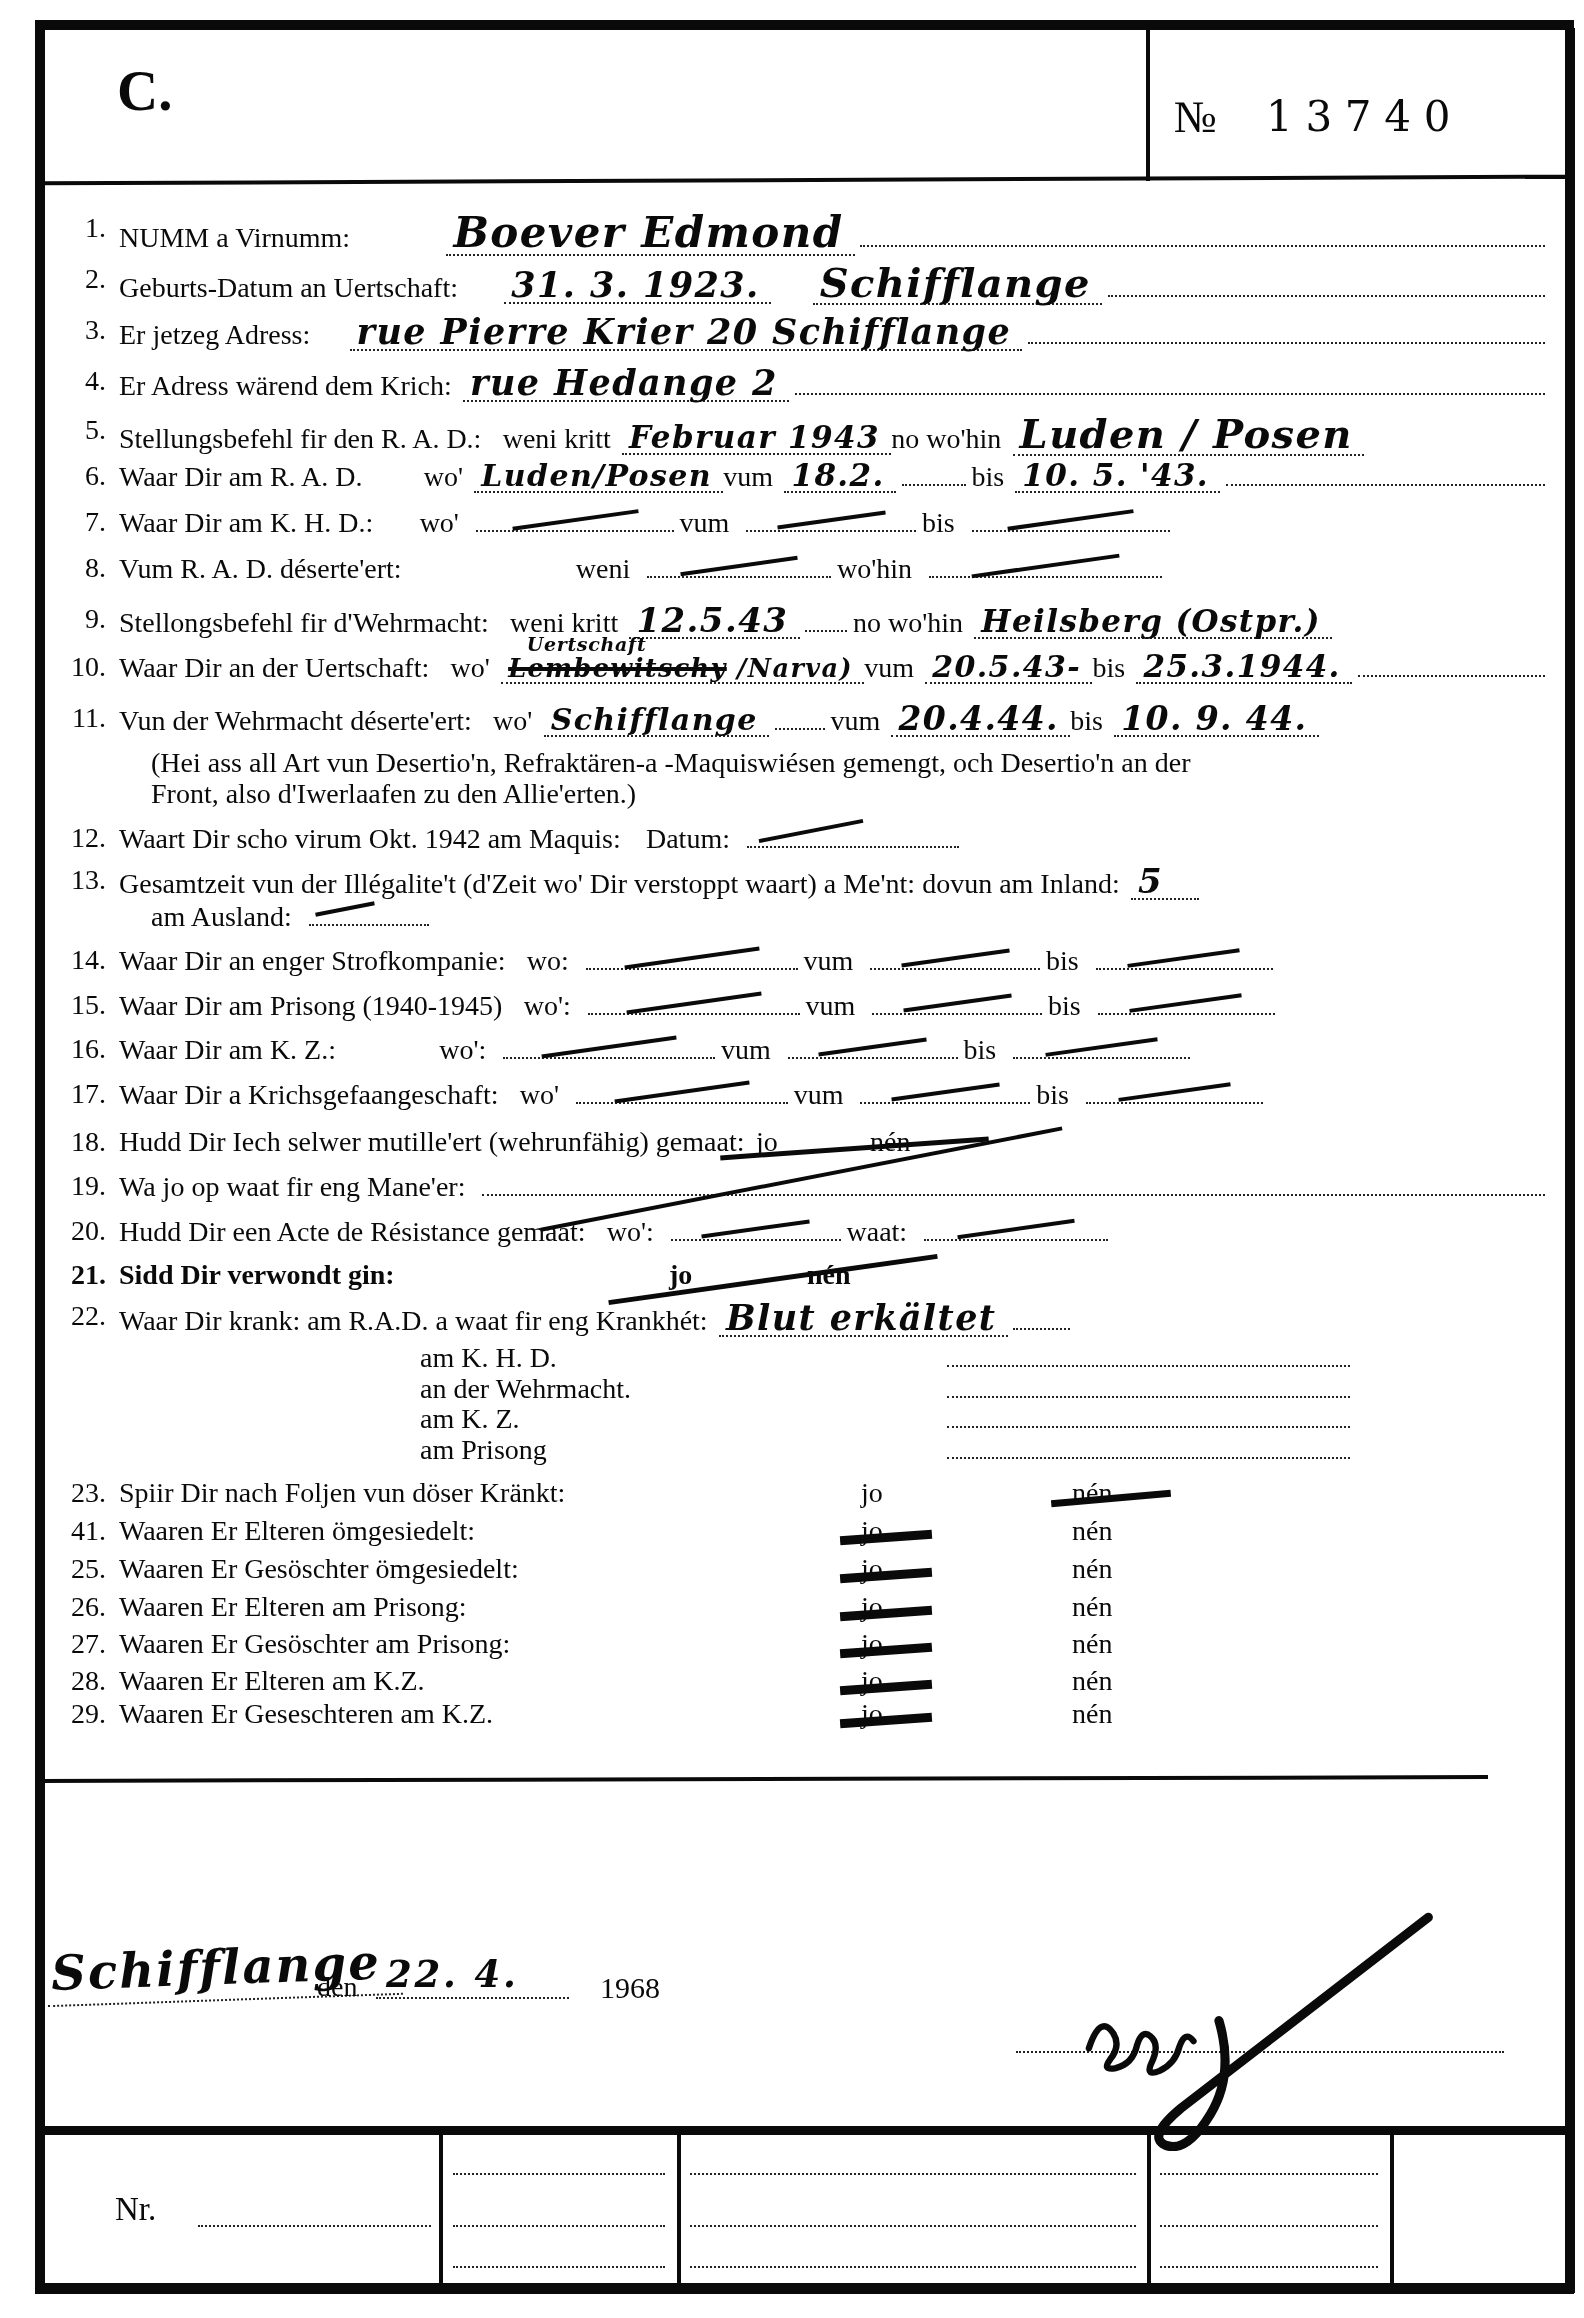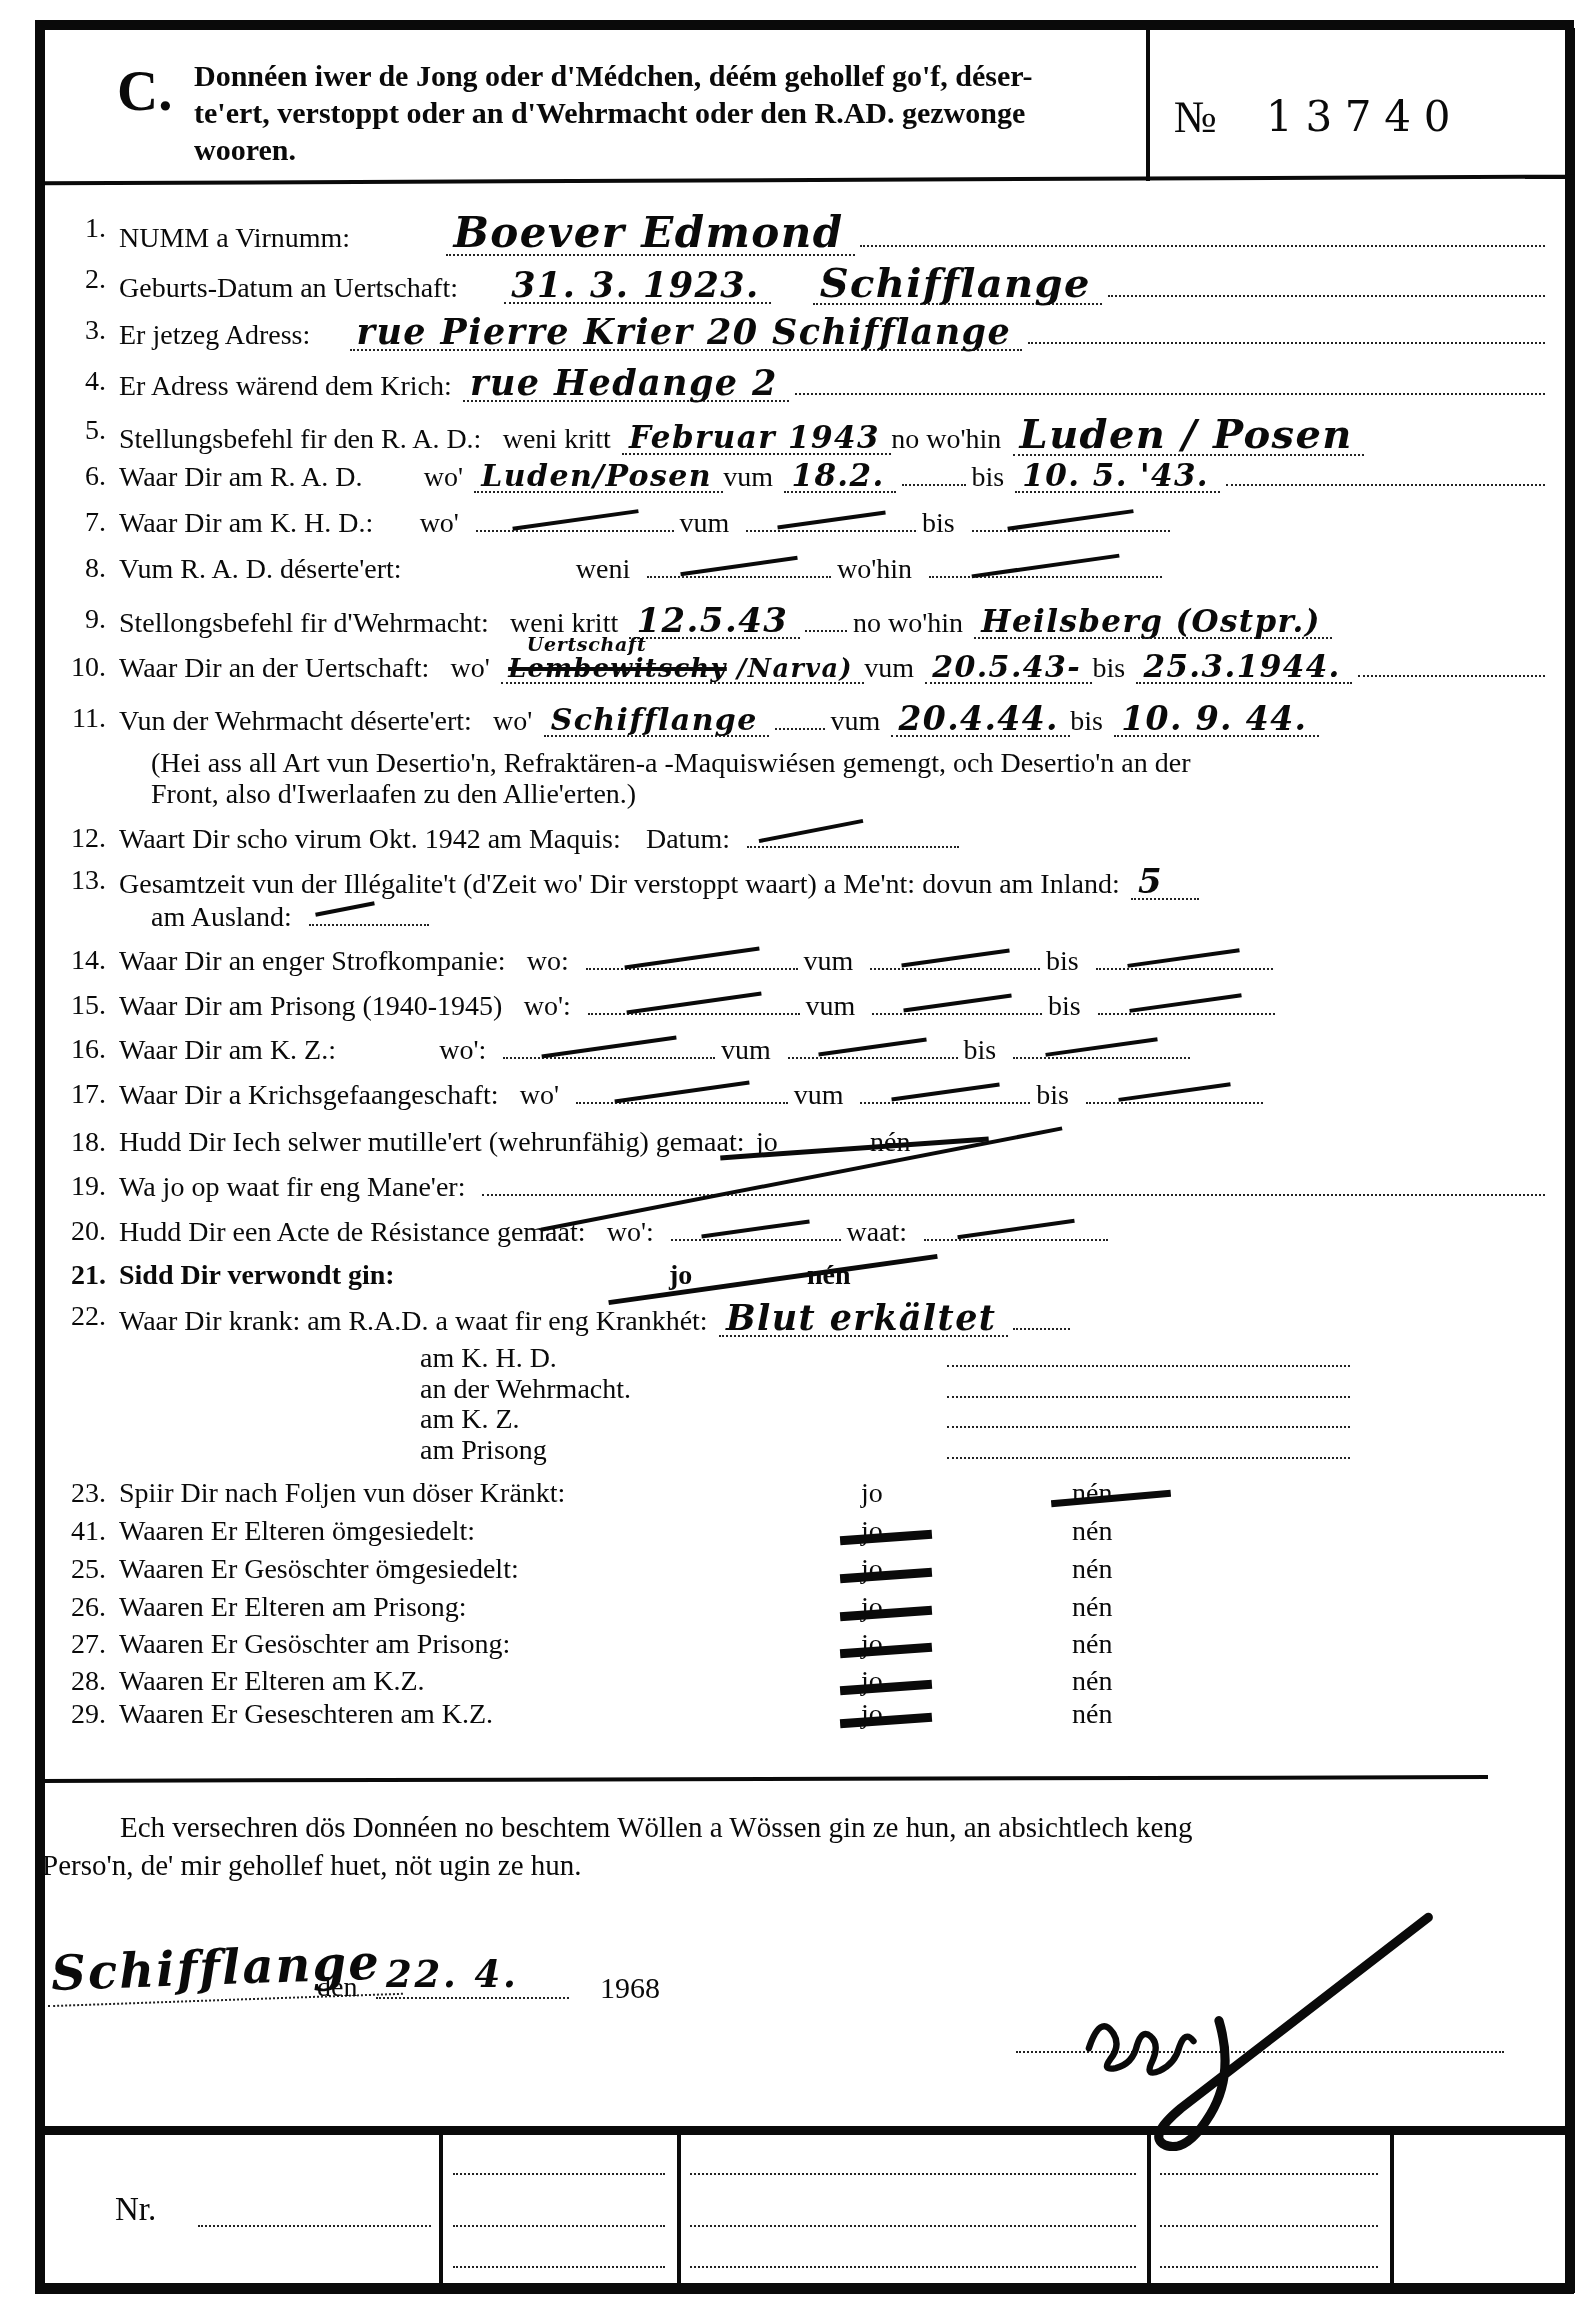--- a/index.html
+++ b/index.html
@@ -67,25 +67,20 @@
 <body>
 
 <div class="page">
 
   <div class="bd bd-top"></div>
   <div class="bd bd-left"></div>
   <div class="bd bd-right"></div>
   <div class="bd bd-bottom"></div>
 
   <div class="hdr-letter">C.</div>
-  <div class="hdr-text">
-    <div>Donnéen iwer de Jong oder d'Médchen, déém gehollef go'f, déser-</div>
-    <div>te'ert, verstoppt oder an d'Wehrmacht oder den R.AD. gezwonge</div>
-    <div>wooren.</div>
-  </div>
   <div class="bd hdr-div"></div>
   <div class="hdr-no">№</div>
   <div class="hdr-num">13740</div>
   <div class="rule rule-hdr"></div>
 
   <div id="rows">
       <div class="row" style="top: 212px;">
         <span class="num">1.</span>
         <span class="body">
           <span class="lab">NUMM a Virnumm:</span>
@@ -466,24 +461,20 @@
         <span class="body">
           <span class="lab">Waaren Er Geseschteren am K.Z.</span>
           <span class="choice" style="left: 742px;">jo</span>
           <span class="strike" style="left: 721px; width: 92px; height: 8.5px; top: 18.4px; transform: rotate(-4deg);"></span>
           <span class="choice" style="left: 953px;">nén</span>
         </span>
       </div>
     </div>
 
   <div class="rule rule-decl"></div>
-  <div class="decl">
-    <div class="l1">Ech versechren dös Donnéen no beschtem Wöllen a Wössen gin ze hun, an absichtlech keng</div>
-    <div>Perso'n, de' mir gehollef huet, nöt ugin ze hun.</div>
-  </div>
 
   <div class="sig-place">Schifflange</div>
   <div class="sig-den">den</div>
   <div class="sig-date">22. 4.</div>
   <div class="sig-year">1968</div>
   <div class="sig-line"></div>
   <svg class="sig-svg" width="495" height="255" viewBox="0 0 700 360">
     <g fill="none" stroke="#0a0a0a" stroke-linecap="round">
       <path stroke-width="9" d="M120 215 q16 -48 34 -22 q12 18 -4 38 q-12 16 8 12 q24 -6 30 -32 q8 -26 22 -10 q10 12 -2 36 q-8 18 12 10 q22 -10 28 -34 q8 -24 20 -8"></path>
       <path stroke-width="13" d="M600 30 L250 300 q-48 40 -22 52 q30 12 64 -44 q34 -56 12 -132"></path>

